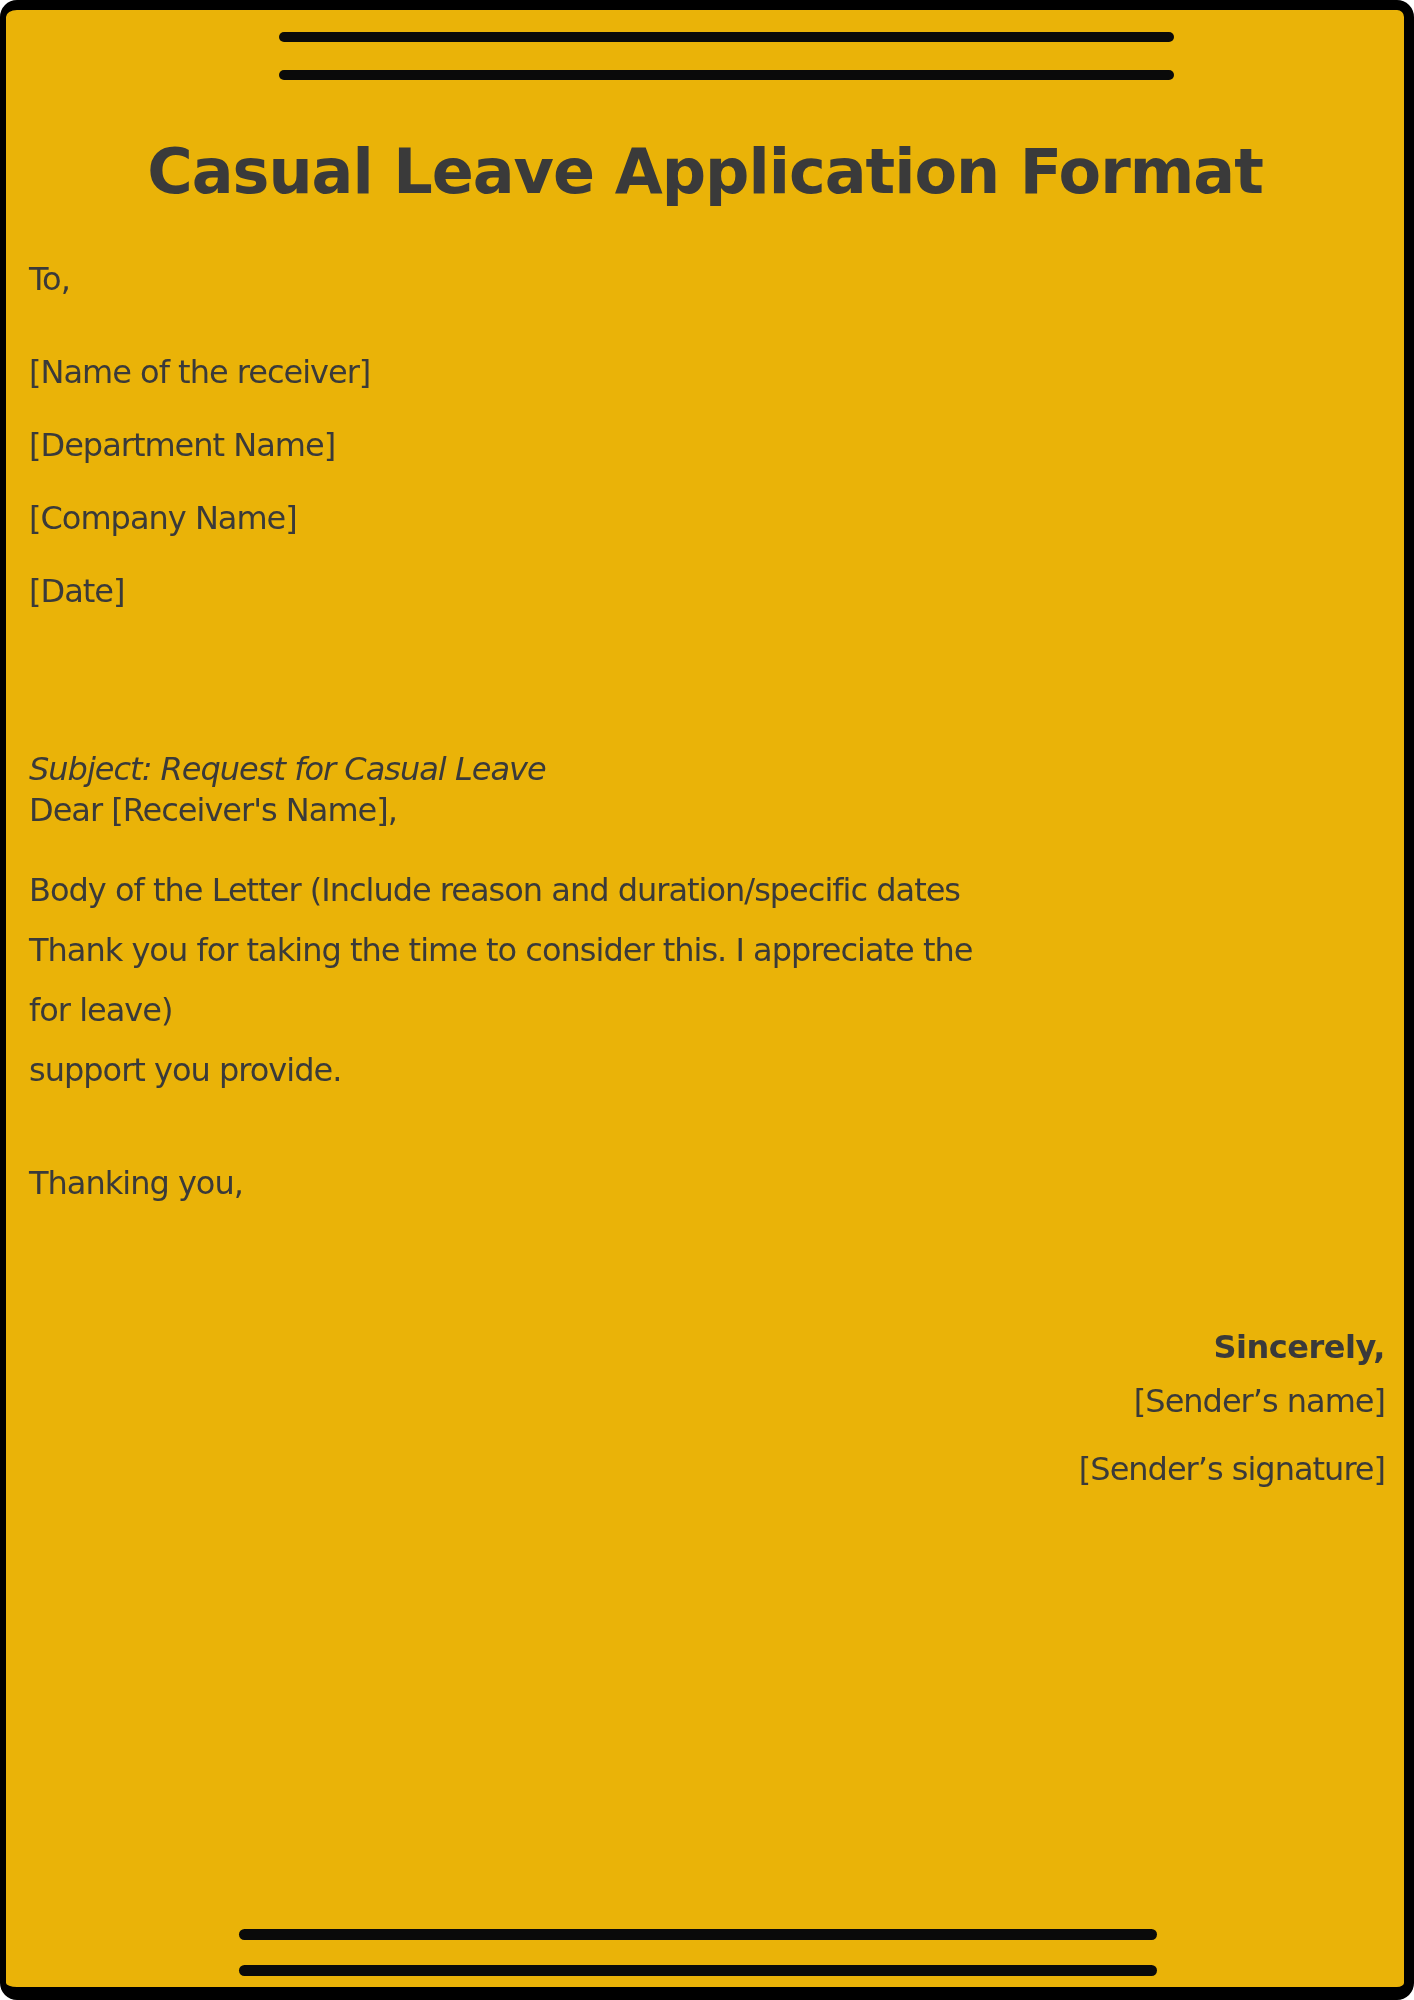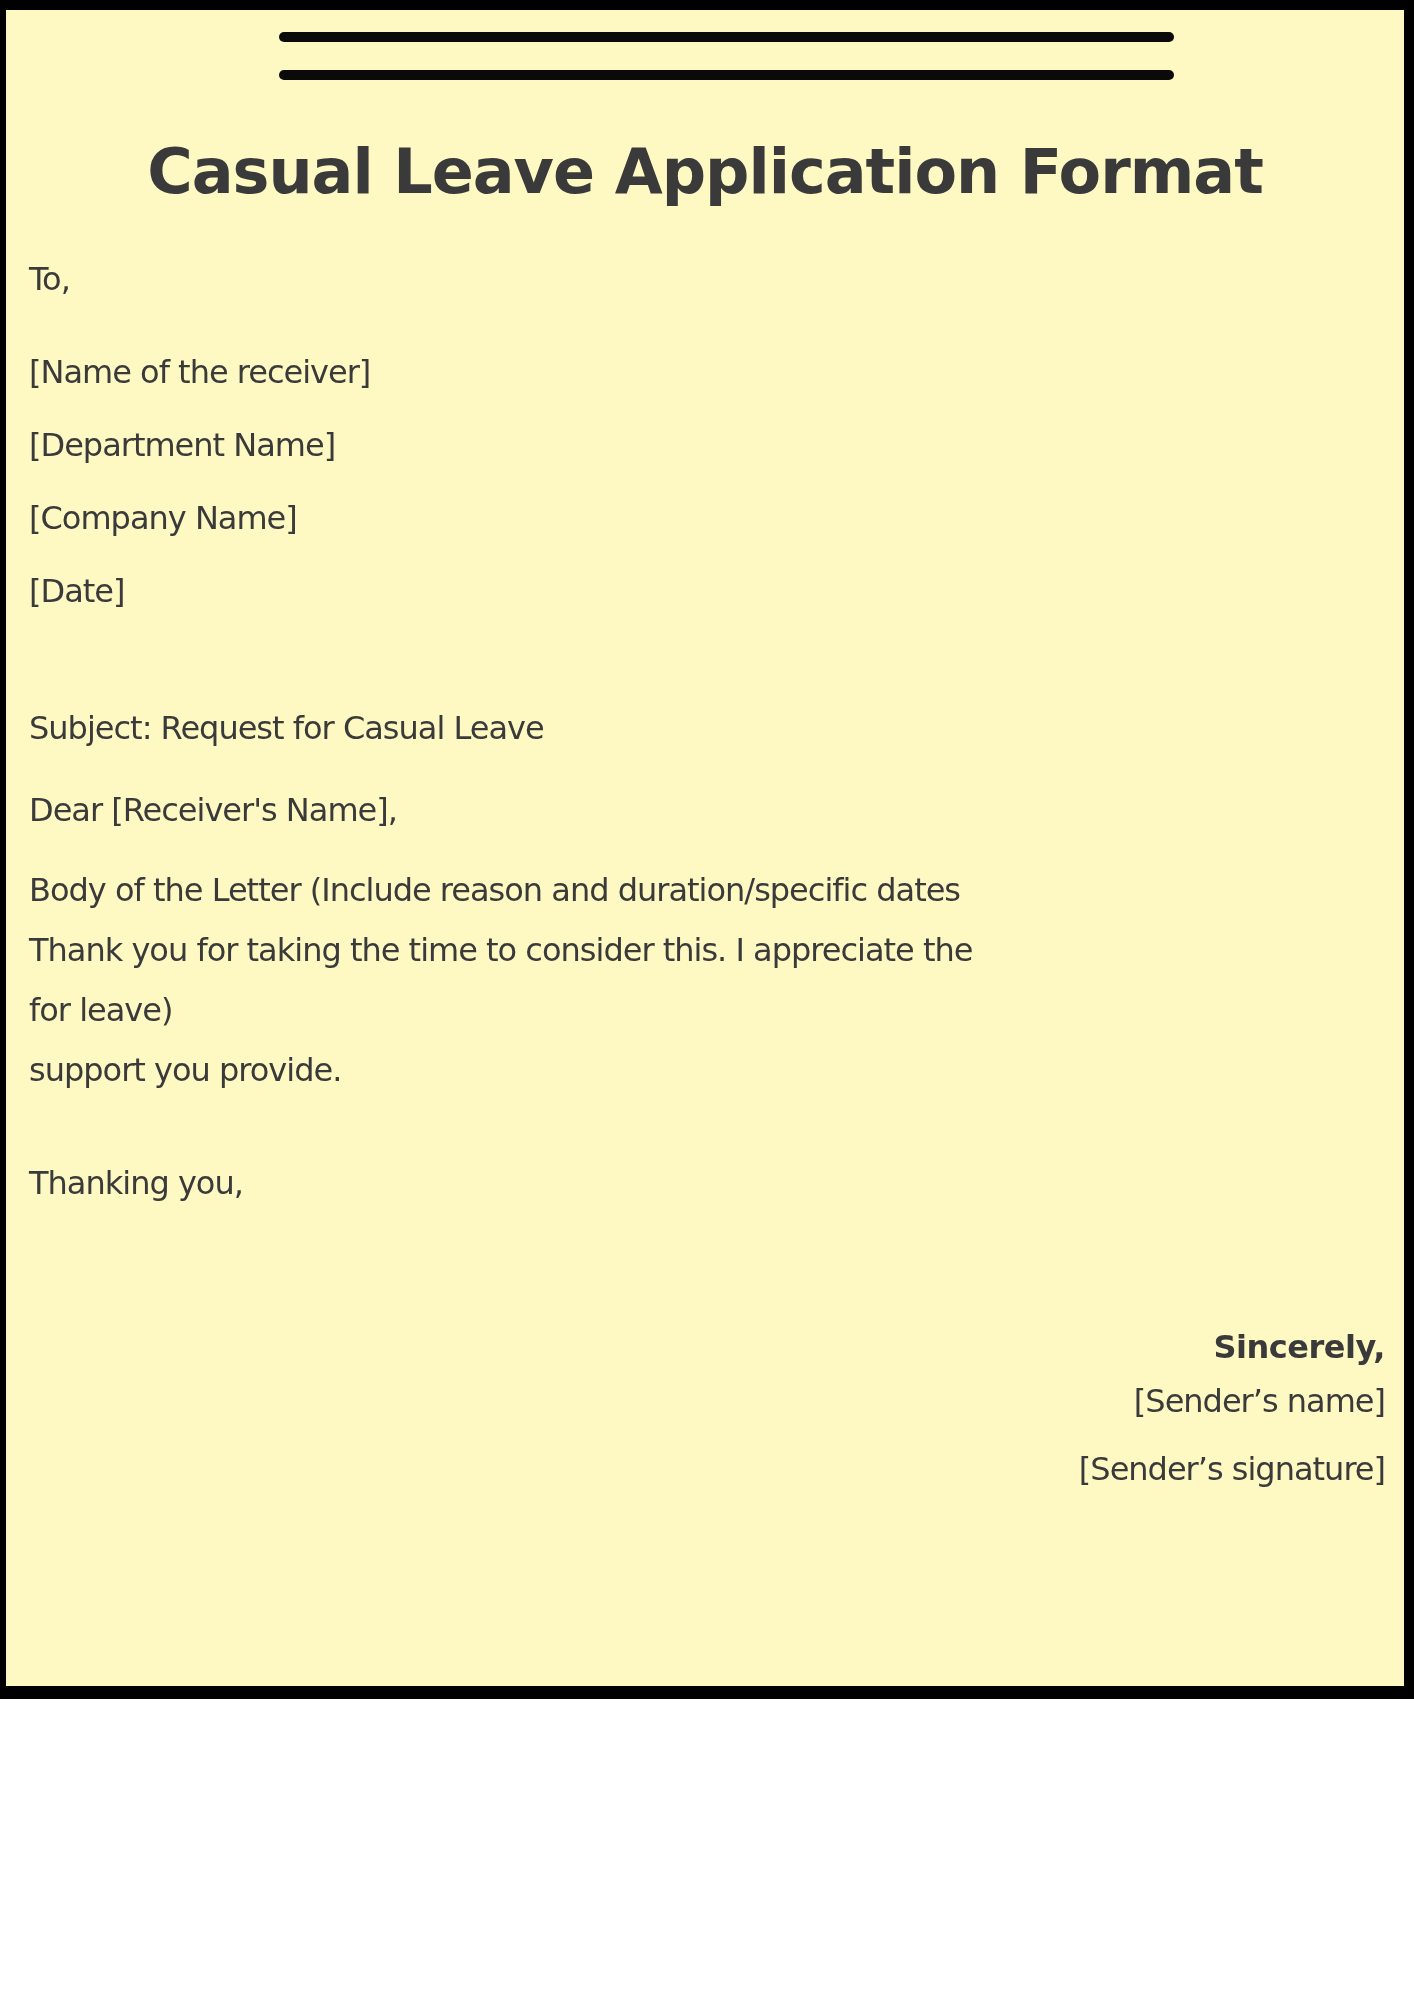--- a/index.html
+++ b/index.html
@@ -3,29 +3,30 @@
 <meta charset="utf-8">
 <style>
   html, body {
     margin: 0;
     padding: 0;
     background: #ffffff;
   }
   .page {
     position: relative;
     width: 1414px;
-    height: 1699px;
+    height: 2000px;
     box-sizing: border-box;
-    background: #fef9c3;
+    background: #eab308;
     border-style: solid;
     border-color: #000000;
     border-width: 10px 10px 13px 6px;
     font-family: "DejaVu Sans", "Liberation Sans", sans-serif;
     color: #3a3a3a;
     overflow: hidden;
+    border-radius: 17px;
   }
   .rule {
     position: absolute;
     background: #0a0a0a;
     border-radius: 6px;
   }
   .rule-top-1 { left: 273px; top: 22px;  width: 895px; height: 10px; }
   .rule-top-2 { left: 273px; top: 60px;  width: 895px; height: 10px; }
   .rule-bot-1 { left: 233px; top: 1919px; width: 918px; height: 11px; }
   .rule-bot-2 { left: 233px; top: 1955px; width: 918px; height: 11px; }
@@ -47,21 +48,21 @@
     left: 23px;
     font-size: 32px;
     line-height: 1em;
     letter-spacing: -1px;
     white-space: nowrap;
     color: #3a3a3a;
   }
   .salutation      { top: 253px; }
   .recipient-block { top: 326px; }
   .recipient-block div { line-height: 73px; }
-  .subject-line    { top: 702px; }
+  .subject-line    { top: 743px; font-style: italic; }
   .greeting        { top: 784px; }
   .body-block      { top: 850px; }
   .body-block div  { line-height: 60px; }
   .closing         { top: 1157px; }
 
   .right-txt {
     position: absolute;
     right: 19px;
     left: auto;
     text-align: right;

